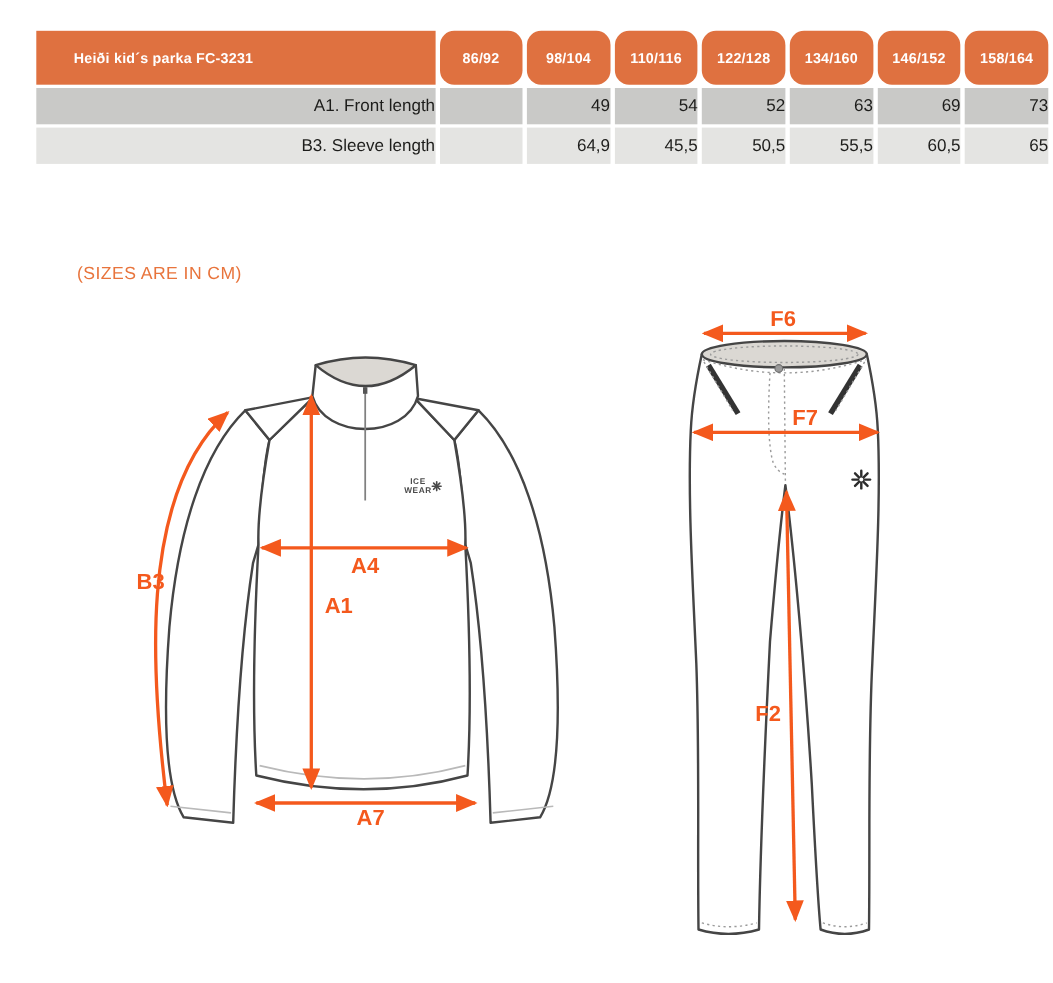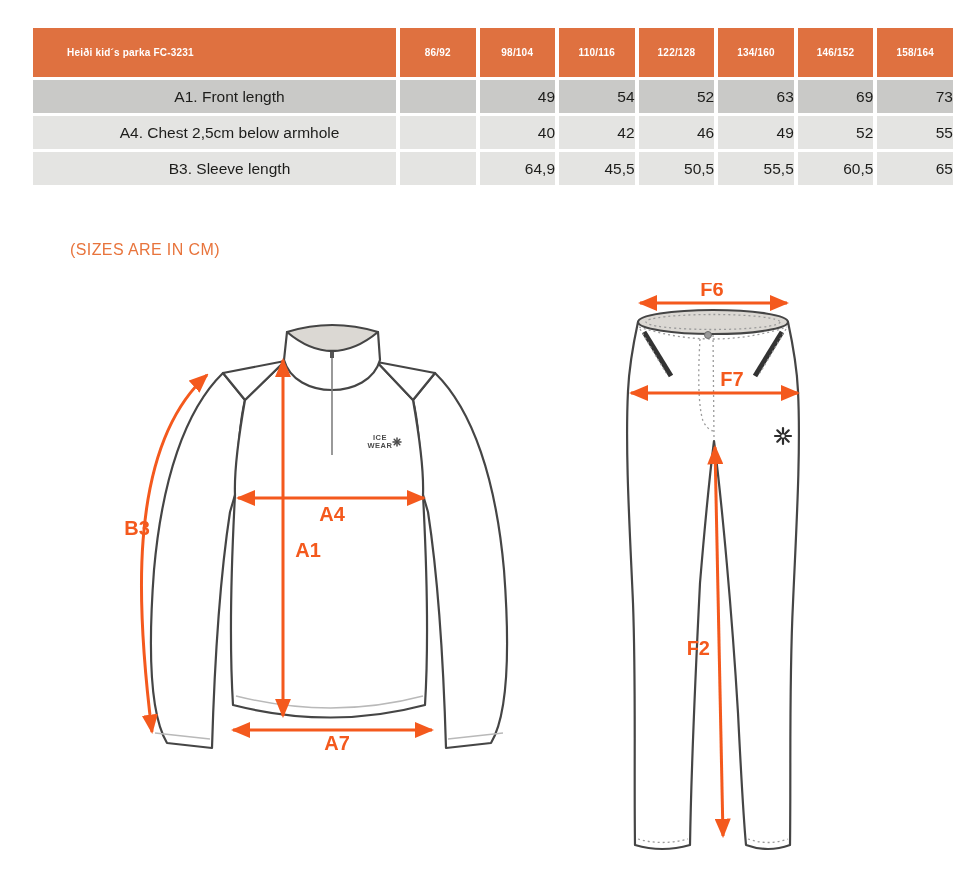--- a/index.html
+++ b/index.html
@@ -5,29 +5,29 @@
   html,body{margin:0;padding:0;background:#ffffff;}
   body{width:957px;height:894px;position:relative;font-family:"Liberation Sans",sans-serif;}
   .page{position:absolute;inset:0;background:#fff;}
 
   
   table.size-table{
     position:absolute;left:29px;top:25px;
     border-collapse:separate;border-spacing:4px 3px;table-layout:fixed;
   }
   table.size-table th{
-    background:#DF7140;color:#fff;font-weight:bold;font-size:10px;
+    background:#DF7140;color:#fff;font-weight:bold;font-size:13px;
     height:49px;text-align:center;padding:0;letter-spacing:.2px;
   }
   table.size-table th.title-cell{width:332px;text-align:left;padding-left:34px;}
-  table.size-table th.size-cell{width:76px;}
+  table.size-table th.size-cell{width:76px;border-radius:13px;}
   table.size-table td{
     font-size:15.5px;color:#1d1d1b;height:33px;text-align:right;padding:0;
   }
-  table.size-table td.label-cell{text-align:center;padding-left:30px;margin-left:48px;}
+  table.size-table td.label-cell{text-align:right;padding-left:30px;margin-left:48px;}
   table.size-table tr.dark td{background:#C9C9C7;}
   table.size-table tr.light td{background:#E4E4E2;}
 
   .unit-note{
     position:absolute;left:70px;top:241px;
     color:#E8743C;font-size:16px;letter-spacing:.4px;
   }
 
   
   svg.pullover{position:absolute;left:110px;top:290px;}
@@ -62,30 +62,20 @@
     <tbody>
       <tr class="dark">
         <td class="label-cell">A1. Front length</td>
         <td></td>
         <td>49</td>
         <td>54</td>
         <td>52</td>
         <td>63</td>
         <td>69</td>
         <td>73</td>
-      </tr>
-      <tr class="light">
-        <td class="label-cell">A4. Chest 2,5cm below armhole</td>
-        <td></td>
-        <td>40</td>
-        <td>42</td>
-        <td>46</td>
-        <td>49</td>
-        <td>52</td>
-        <td>55</td>
       </tr>
       <tr class="light">
         <td class="label-cell">B3. Sleeve length</td>
         <td></td>
         <td>64,9</td>
         <td>45,5</td>
         <td>50,5</td>
         <td>55,5</td>
         <td>60,5</td>
         <td>65</td>

